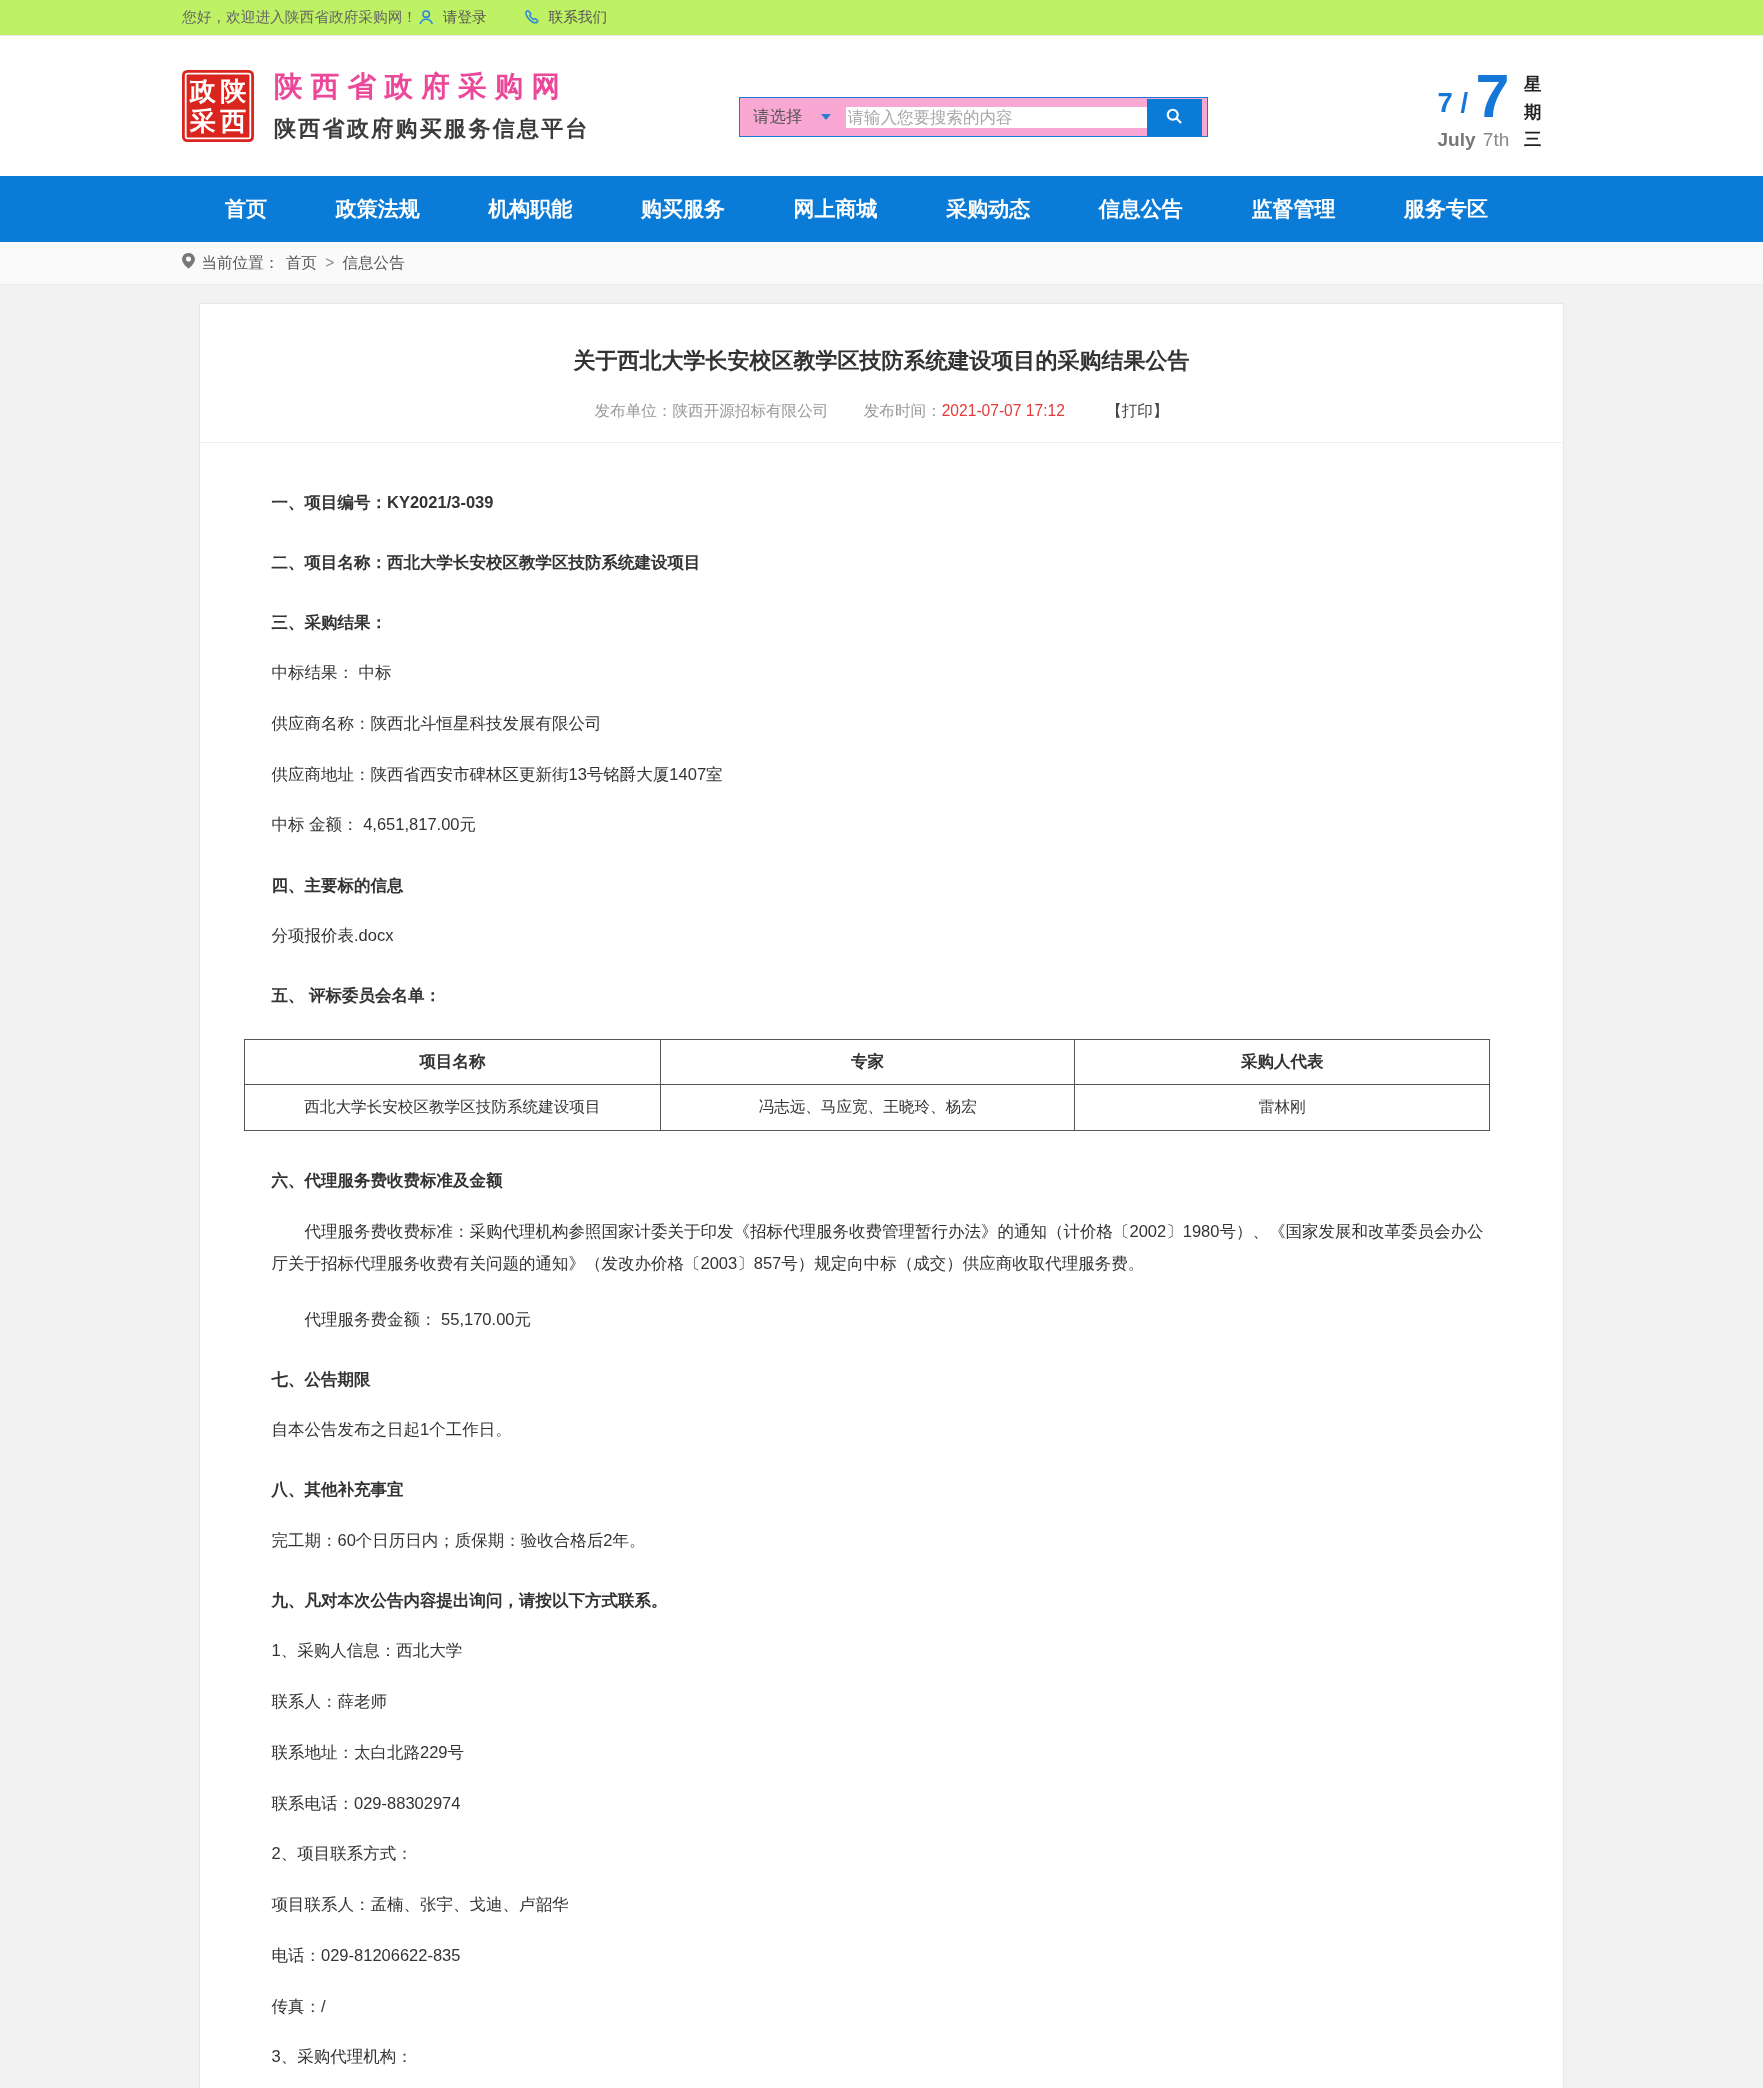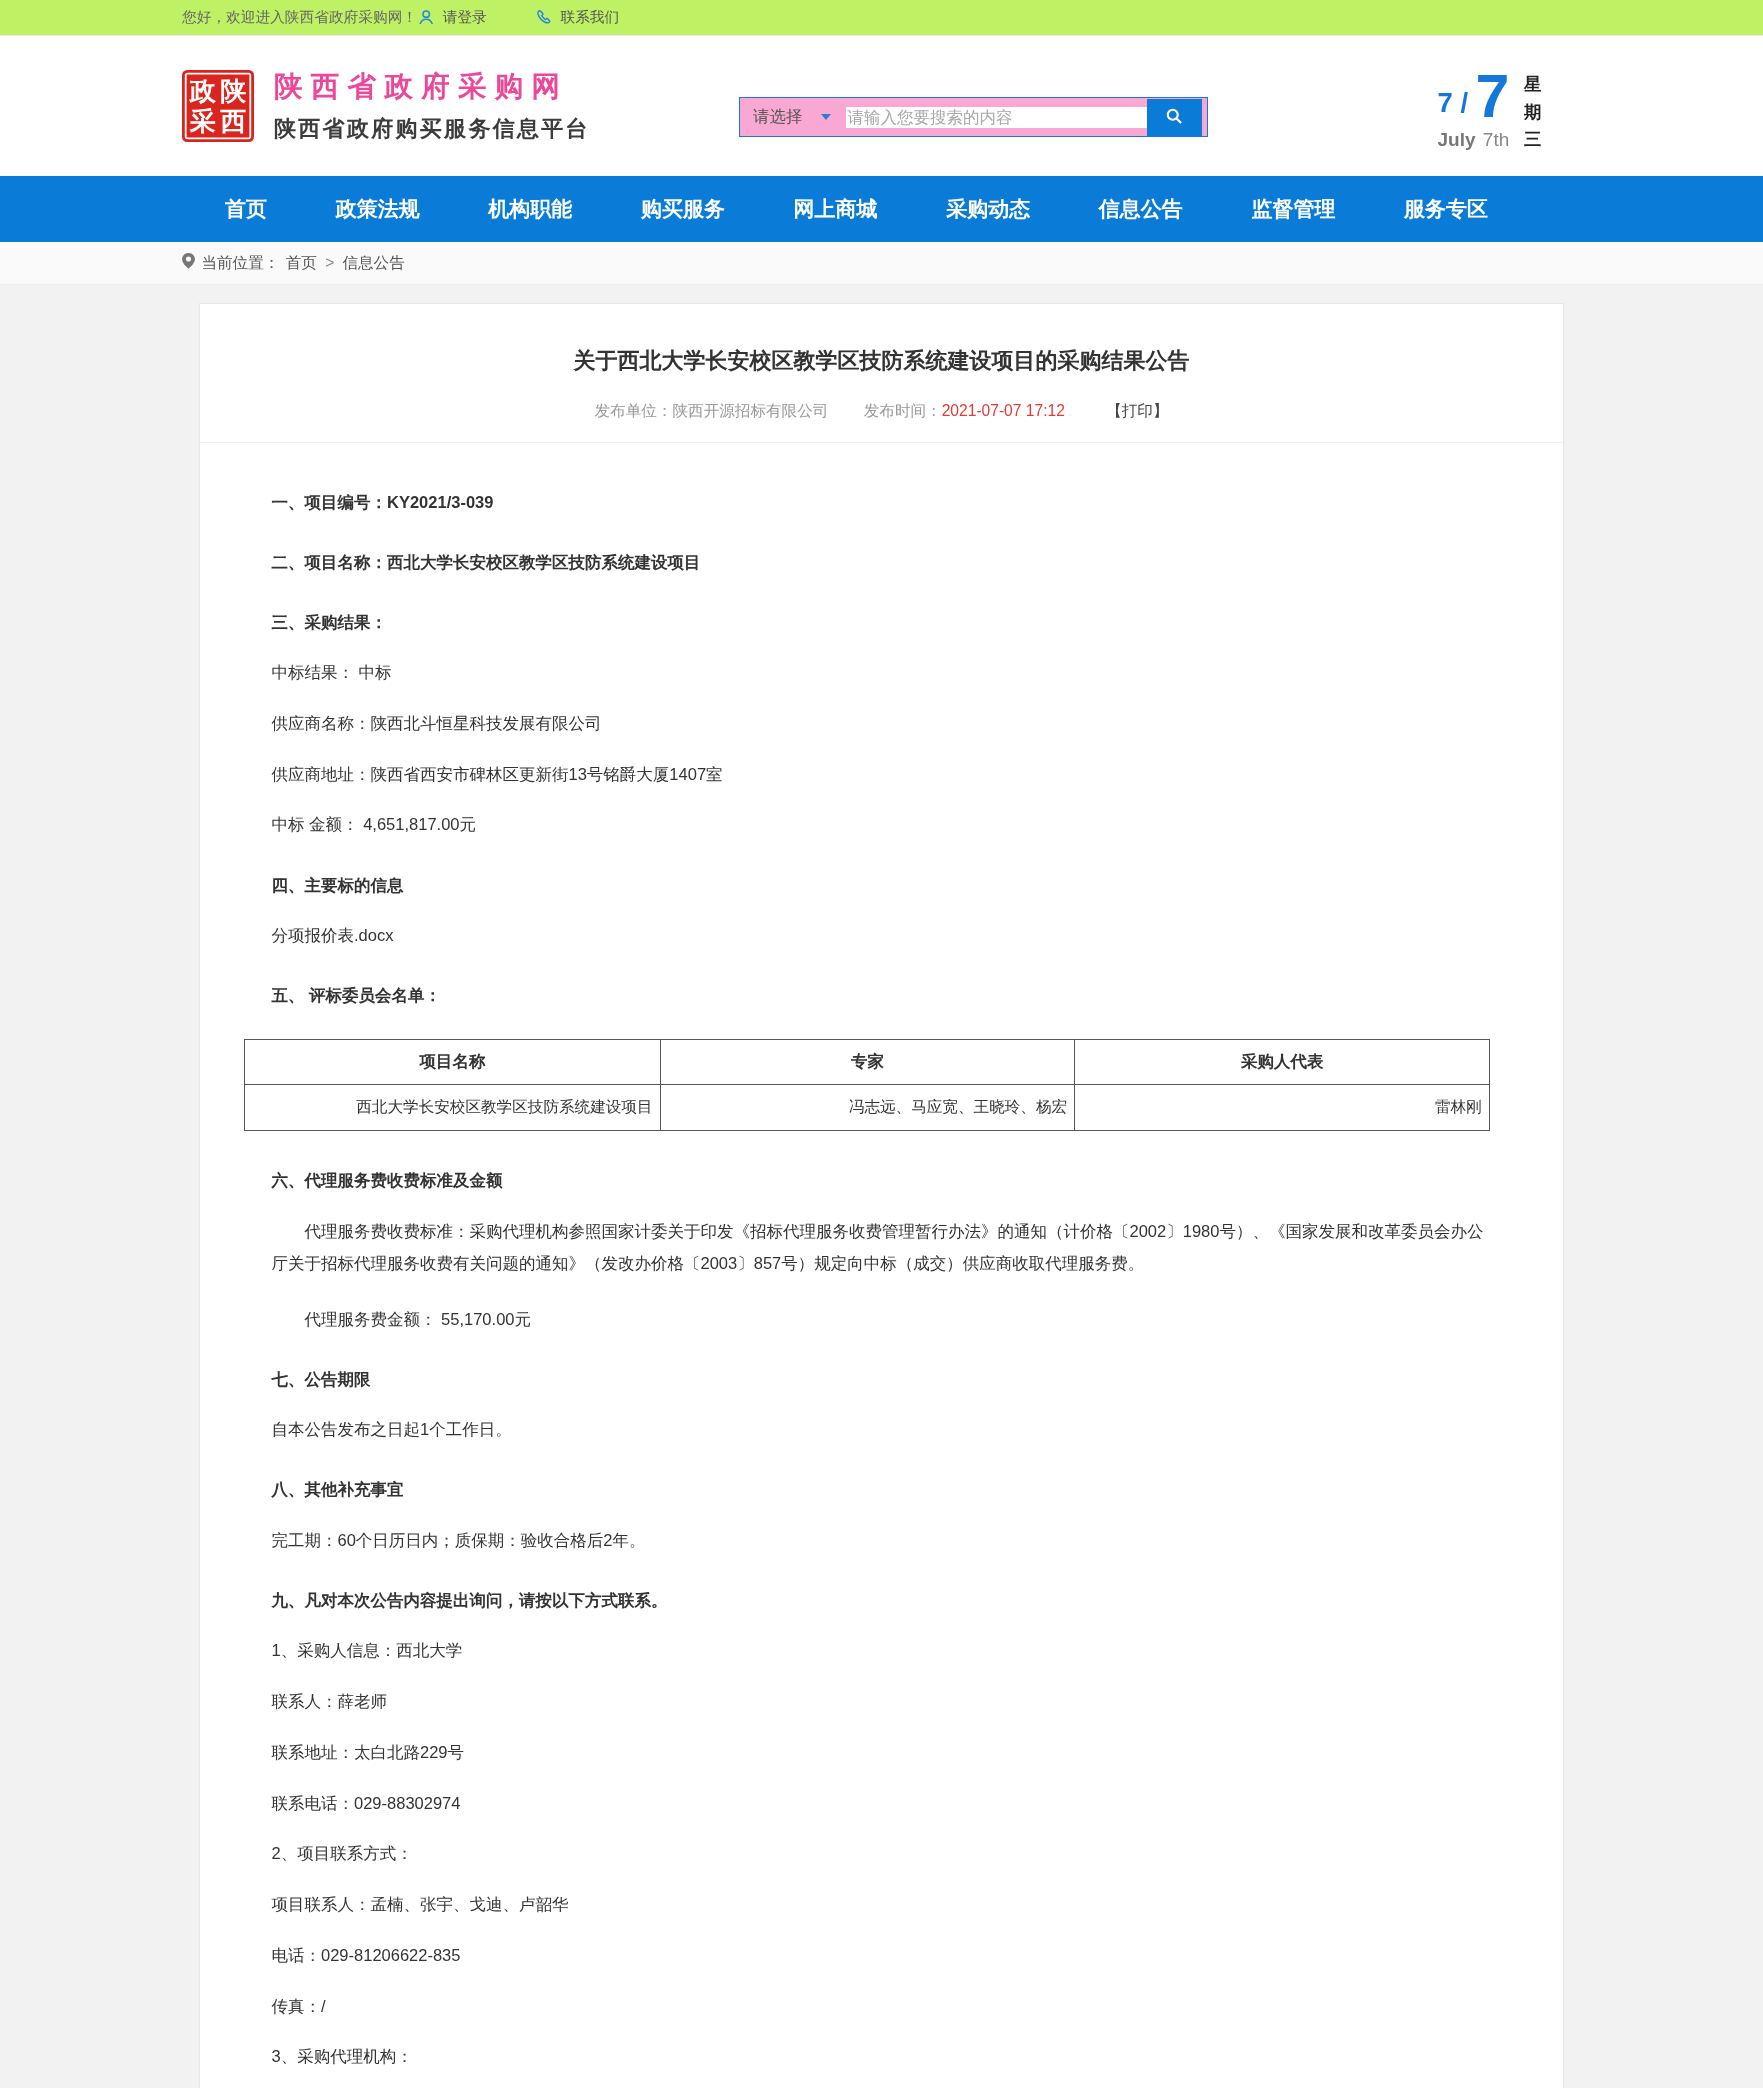--- a/index.html
+++ b/index.html
@@ -1,20 +1,20 @@
 <!DOCTYPE html>
 <html style="font-size:14.7px"><head>
 <meta charset="utf-8">
 <style>
   html,body{margin:0;padding:0;}
   body{width:1763px;font-family:"Liberation Sans","DejaVu Sans",sans-serif;background:#f2f2f2;color:#333;}
   a{text-decoration:none;color:inherit;cursor:pointer;}
   
   .topbar{height:35px;background:#bef264;border-bottom:0.9px solid #e8e8e8;display:flex;align-items:center;padding:0 197px 0 182px;font-size:14.7px;color:#666;}
-  .topbar-right{display:flex;align-items:center;gap:48px;}
+  .topbar-right{display:flex;align-items:center;gap:36px;}
   .top-link{display:flex;align-items:center;gap:7.3px;color:#555;}
   .top-link svg{display:block;}
   
   .header{height:140px;background:#fff;position:relative;display:flex;align-items:center;padding:0 0 0 182px;}
   .logo{display:flex;align-items:center;}
   .seal{width:72px;height:72px;background:#d9251d;border-radius:5.5px;display:grid;grid-template-columns:1fr 1fr;box-shadow:inset 0 0 0 2.8px #d9251d,inset 0 0 0 4.6px #fff;padding:5.5px;box-sizing:border-box;}
   .seal span{color:#fff;font-weight:bold;font-size:26px;display:flex;align-items:center;justify-content:center;line-height:1;}
   .logo-text{margin-left:20px;}
   .site-name{font-size:28.5px;font-weight:bold;color:#ec4899;letter-spacing:8.3px;white-space:nowrap;}
   .site-sub{font-size:22px;font-weight:bold;color:#3c3c3c;letter-spacing:2.3px;margin-top:8.3px;white-space:nowrap;}
@@ -47,21 +47,21 @@
   .article-meta .time{color:#e23a3a;}
   .article-meta .print{color:#444;margin-left:37px;cursor:pointer;}
   .article-body{padding:0 73px 0 44px;font-size:16.5px;color:#333;}
   .bh{font-weight:bold;margin:40px 0 0 27.5px;line-height:1.2;}
   .bh.first{margin-top:50px;}
   .bp{margin:28.5px 0 0 27.5px;line-height:1.35;}
   .bp.long{line-height:1.95;margin-top:24px;}
   .indent{text-indent:2em;}
   .committee{width:100%;border-collapse:collapse;margin-top:33px;}
   .committee th{border:0.9px solid #555;font-size:16.5px;font-weight:bold;text-align:center;padding:11px 7.3px;color:#333;}
-  .committee td{border:0.9px solid #555;font-size:15.6px;text-align:right;padding:12px 7.3px;color:#333;}
+  .committee td{border:0.9px solid #555;font-size:15.6px;text-align:center;padding:12px 7.3px;color:#333;}
 </style>
 </head>
 <body>
 
 <div class="topbar">
   <span>您好，欢迎进入陕西省政府采购网！</span>
   <div class="topbar-right">
     <a class="top-link">
       <span>
         <svg width="18.4" height="18.4" viewBox="0 0 24 24" fill="none" stroke="#2e86e0" stroke-width="2">

